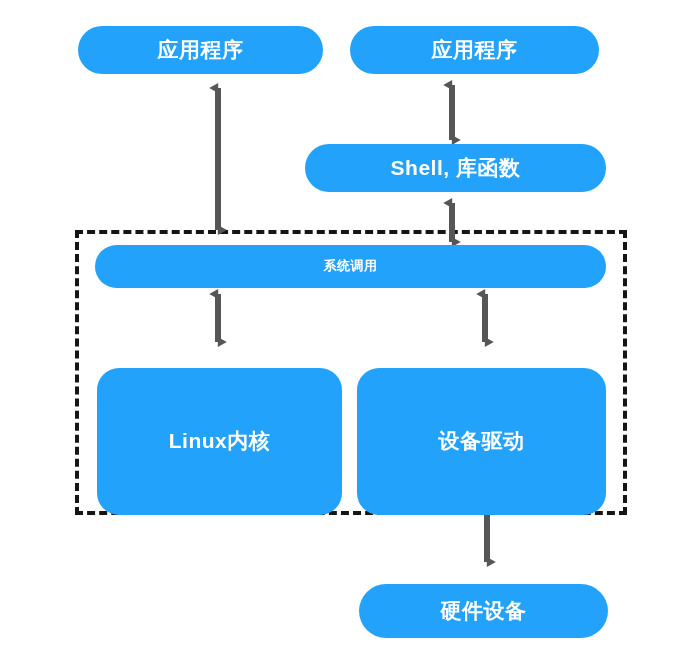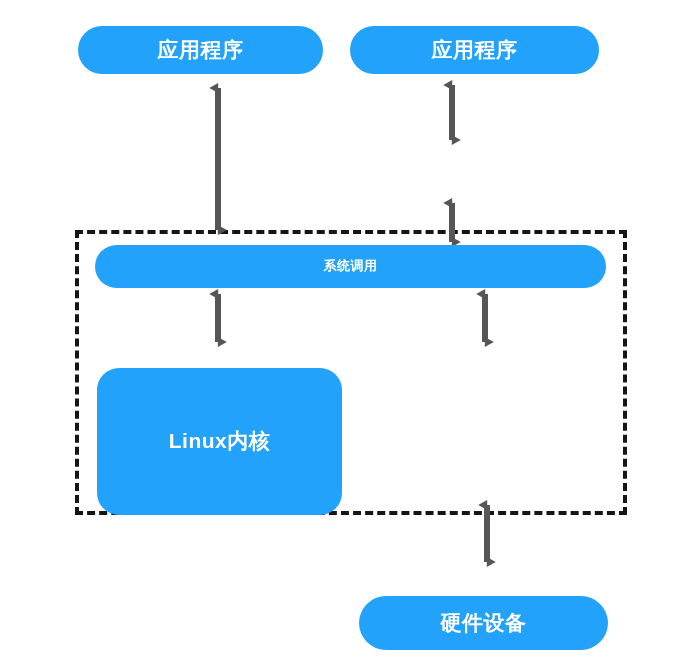--- a/index.html
+++ b/index.html
@@ -44,21 +44,21 @@
   .block {
     border-radius: 22px;
     margin-top: 20px;
   }
   .node-app-left    { left: 78px;  top: 26px;  width: 245px; height: 48px; font-size: 21px; }
   .node-app-right   { left: 350px; top: 26px; width: 249px; height: 48px; font-size: 21px; }
   .node-shell       { left: 305px; top: 144px; width: 301px; height: 48px; font-size: 21px; }
   .node-syscall     { left: 95px;  top: 245px; width: 511px; height: 43px; font-size: 13px; }
   .node-kernel      { left: 97px;  top: 348px; width: 245px; height: 147px; font-size: 21px; }
   .node-driver      { left: 357px; top: 348px; width: 249px; height: 147px; font-size: 21px; }
-  .node-hardware    { left: 359px; top: 596px; width: 249px; height: 54px; font-size: 21px; }
+  .node-hardware    { left: 359px; top: 584px; width: 249px; height: 54px; font-size: 21px; }
 
   
   .dashed-region {
     position: absolute;
     left: 75px;
     top: 230px;
     width: 552px;
     height: 285px;
     border: 4px dashed #151515;
     box-sizing: border-box;
@@ -117,27 +117,33 @@
   </svg>
 
   <div class="node pill node-app-left">
     <span class="node-label">应用程序</span>
   </div>
 
   <div class="node pill node-app-right">
     <span class="node-label">应用程序</span>
   </div>
 
+  <div class="node pill node-shell">
+    <span class="node-label">Shell, 库函数</span>
+  </div>
 
   <div class="node pill node-syscall">
     <span class="node-label">系统调用</span>
   </div>
 
   <div class="node block node-kernel">
     <span class="node-label">Linux内核</span>
   </div>
 
+  <div class="node block node-driver">
+    <span class="node-label">设备驱动</span>
+  </div>
 
   <div class="node pill node-hardware">
     <span class="node-label">硬件设备</span>
   </div>
 
 </div>
 
 </body></html>

